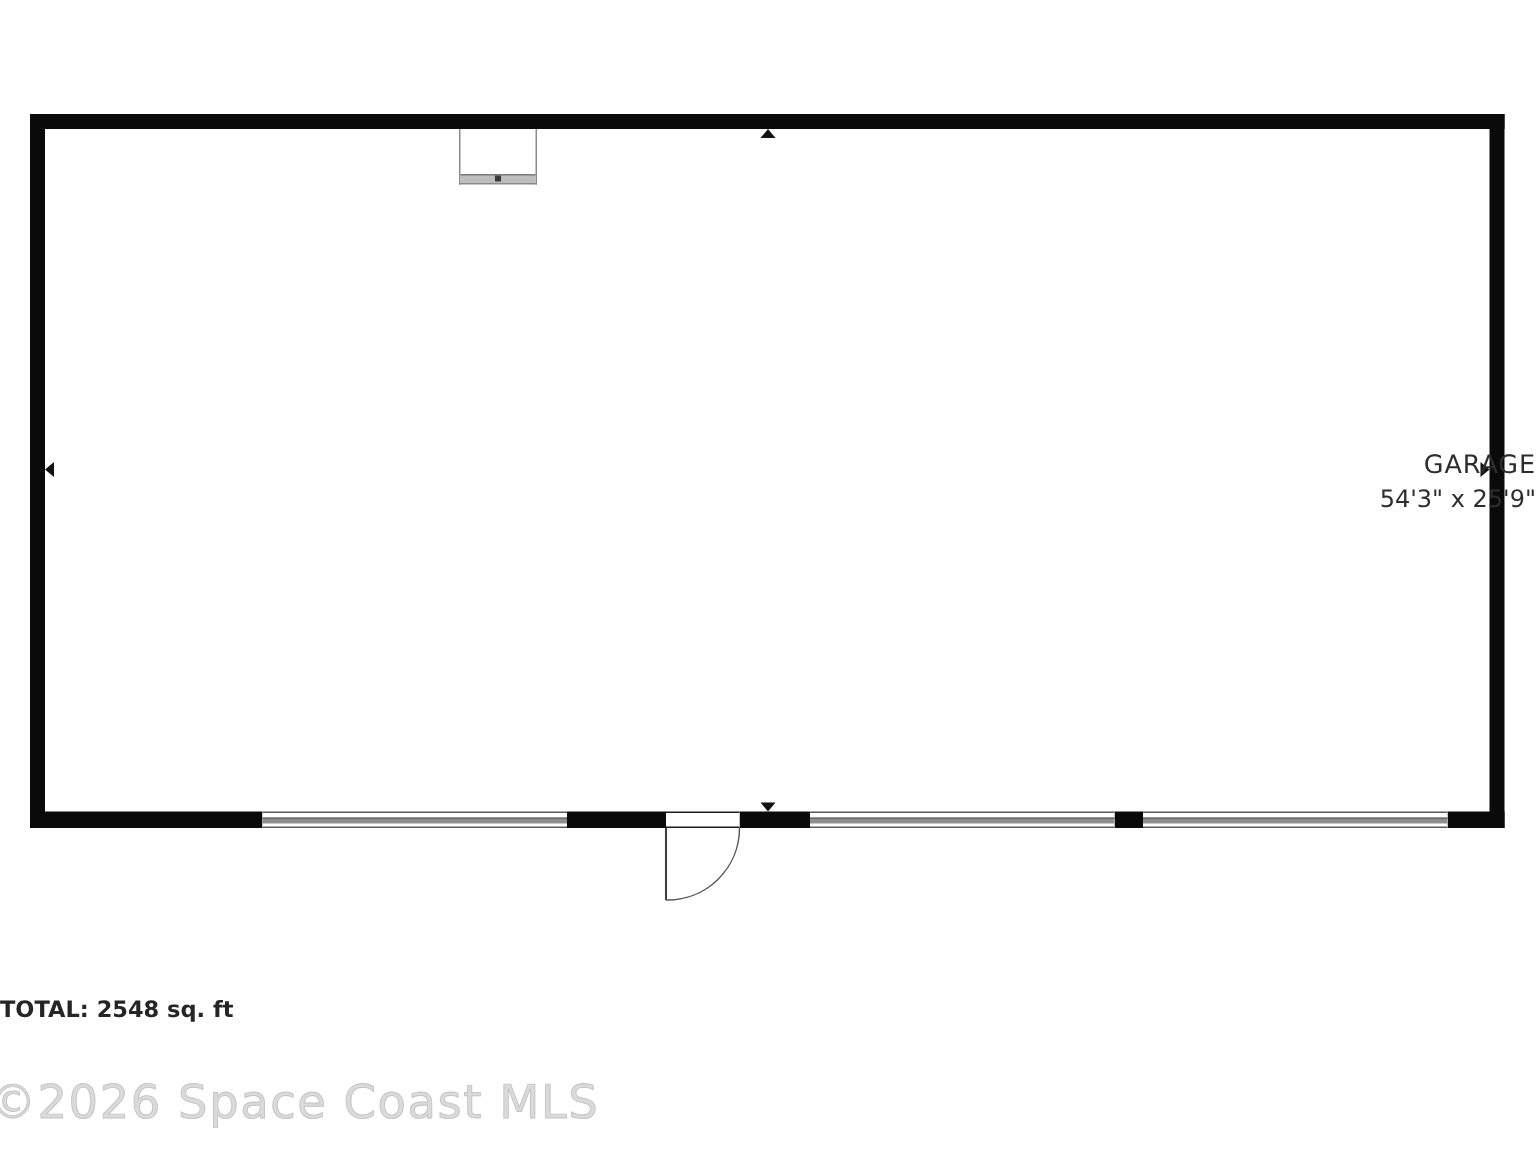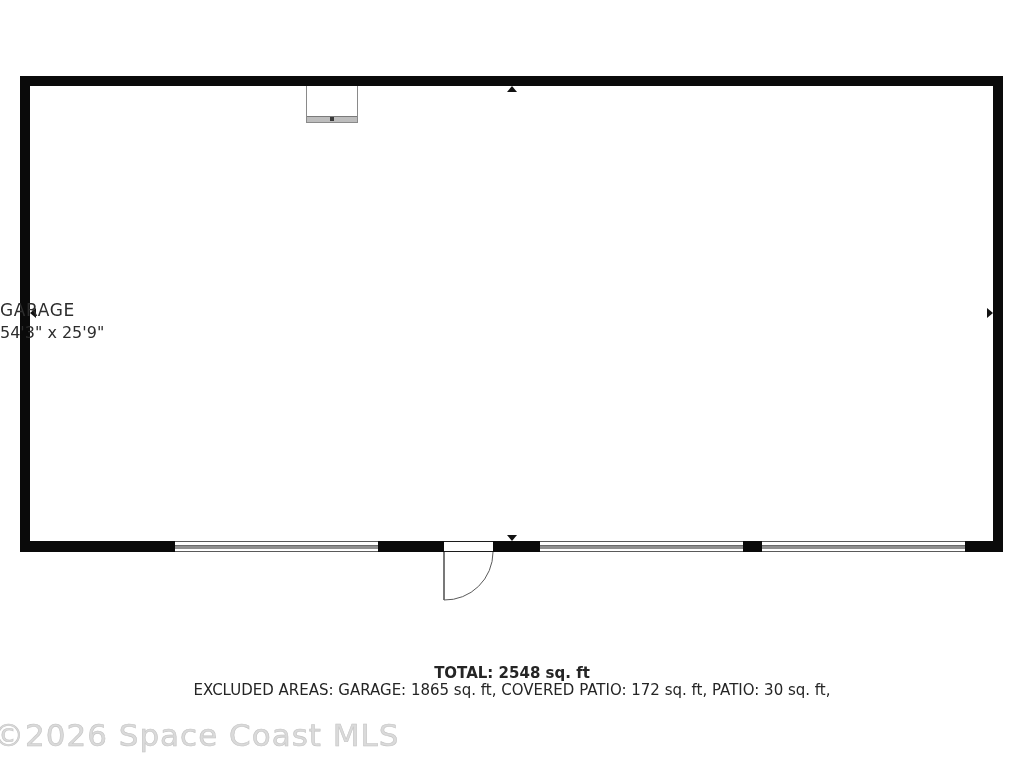--- a/index.html
+++ b/index.html
@@ -47,26 +47,26 @@
                    margin-left: -2px; background: #3a3a3a; }
 
   
   .arr { position: absolute; width: 0; height: 0; }
   .arr-up    { left: 507px; top: 86px;  border-left: 5px solid transparent; border-right: 5px solid transparent; border-bottom: 6px solid #121212; }
   .arr-down  { left: 507px; top: 535px; border-left: 5px solid transparent; border-right: 5px solid transparent; border-top: 6px solid #121212; }
   .arr-left  { left: 30px;  top: 308px; border-top: 5px solid transparent; border-bottom: 5px solid transparent; border-right: 6px solid #121212; }
   .arr-right { left: 987px; top: 308px; border-top: 5px solid transparent; border-bottom: 5px solid transparent; border-left: 6px solid #121212; }
 
   
-  .room-label { position: absolute; left: 0; width: 1024px; top: 300px; text-align: left; }
+  .room-label { position: absolute; left: 0; width: 1024px; top: 300px; text-align: right; }
   .room-name { font-size: 17px; letter-spacing: 0.6px; color: #2d2d2d; }
   .room-dims { font-size: 16px; margin-top: 3px; color: #2d2d2d; }
 
   
-  .summary { position: absolute; left: 0; width: 1024px; top: 665px; text-align: center;
+  .summary { position: absolute; left: 0; width: 1024px; top: 665px; 
              font-size: 15px; line-height: 16.5px; color: #252525; }
   .summary .total { font-weight: bold; font-size: 15px; }
   .summary .disclaimer { font-size: 7px; letter-spacing: 0.2px; margin-top: 7px; color: #333; }
 
   
   .watermark { position: absolute; left: -7px; top: 717px; font-size: 31px;
                color: #dadada; -webkit-text-stroke: 0.6px #c4c4c4; letter-spacing: 1px;
                white-space: nowrap; }
 </style>
 </head>
@@ -109,18 +109,17 @@
   <div class="arr arr-left"></div>
   <div class="arr arr-right"></div>
 
   <div class="room-label">
     <div class="room-name">GARAGE</div>
     <div class="room-dims">54'3" x 25'9"</div>
   </div>
 
   <div class="summary">
     <div class="total">TOTAL: 2548 sq. ft</div>
-    <div class="excluded1">EXCLUDED AREAS: GARAGE: 1865 sq. ft, COVERED PATIO: 172 sq. ft, PATIO: 30 sq. ft,</div>
   </div>
 
   <div class="watermark">©2026 Space Coast MLS</div>
 
 </div>
 
 </body></html>

